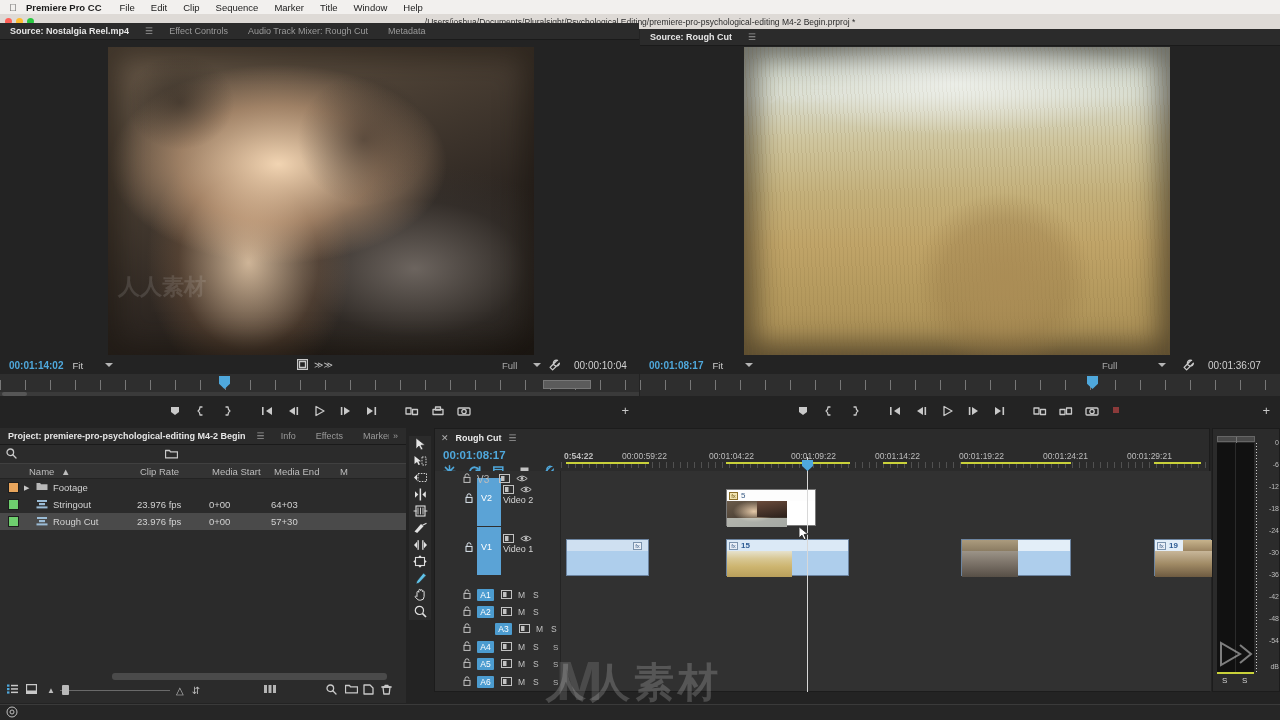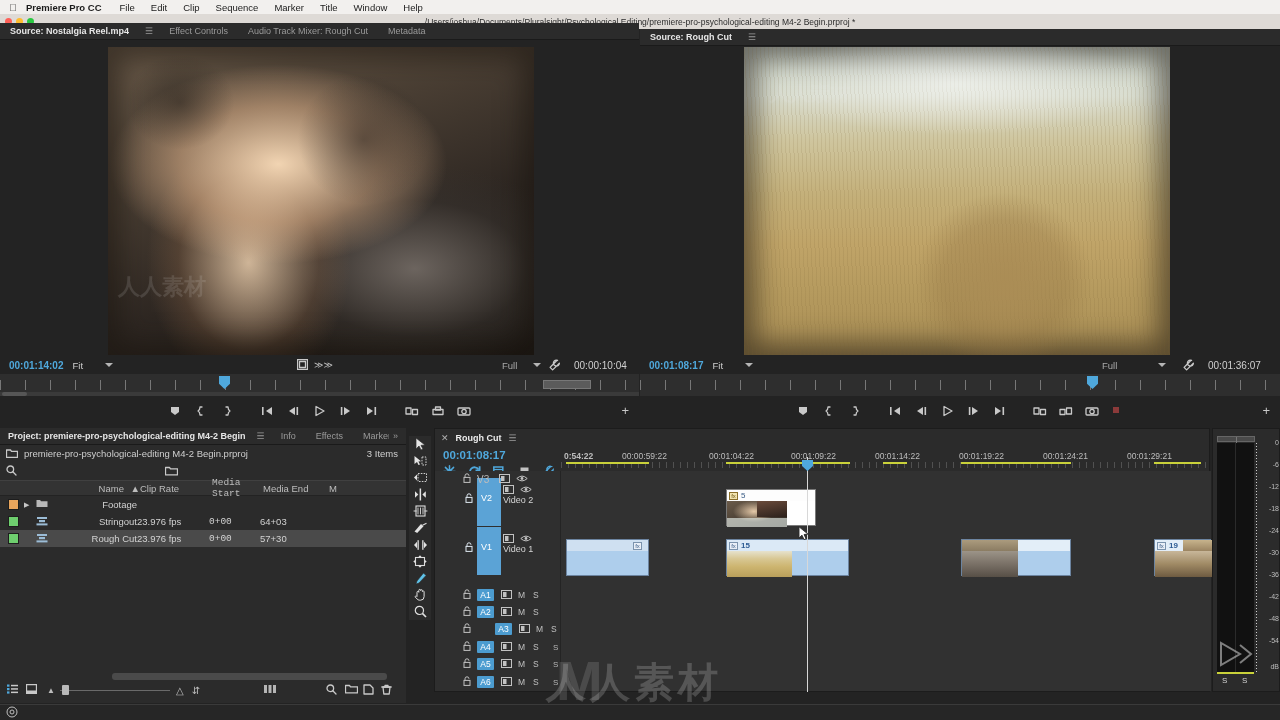--- a/index.html
+++ b/index.html
@@ -111,21 +111,21 @@
   .plus{ position:absolute; right:10px; color:#c9c9c9; font-size:13px; line-height:13px; }
 
   
   .projpanel{ position:absolute; background:#2b2b2b; }
   .projrow{ display:flex; align-items:center; height:17px; font-size:9.5px; }
   .tblhdr{ height:16px; background:#333; border-top:1px solid #404040; border-bottom:1px solid #232323;
            display:flex; align-items:center; font-size:9.5px; color:#bdbdbd; }
   .swatch{ width:11px; height:11px; margin:0 5px 0 8px; border:1px solid #1d1d1d; }
   .row-item{ height:17px; display:flex; align-items:center; font-size:9.5px; color:#d2d2d2; }
   .row-item.sel{ background:#4a4a4a; }
-  .colA{ width:140px;text-align:right; } .colB{ width:72px; } .colC{ width:51px;font-family:Liberation Mono, monospace; } .colD{ width:66px; }
+  .colA{ width:140px; } .colB{ width:72px; } .colC{ width:62px; } .colD{ width:66px; }
 
   
   .tools{ position:absolute; background:#2b2b2b; display:flex; flex-direction:column; align-items:center; }
   .tool{ width:18px; height:18px; display:flex; align-items:center; justify-content:center; }
   .tool svg{ display:block; }
 
   
   .tl{ position:absolute; background:#2b2b2b; border:1px solid #1c1c1c; }
   .tl-head{ height:17px; display:flex; align-items:center; font-size:9px; background:#2b2b2b; }
   .tl-tc{ position:absolute; left:8px; top:20px; color:#4fa8dc; font-weight:bold; font-size:11.5px; }
@@ -372,29 +372,20 @@
   <div class="panelbar" style="left:0;top:428px;width:406px;">
     <div class="tab active" style="padding:0 5px 0 8px;">Project: premiere-pro-psychological-editing M4-2 Begin</div>
     <div class="hamb">☰</div>
     <div class="tab">Info</div>
     <div class="tab">Effects</div>
     <div class="tab" style="overflow:hidden;width:36px;">Marker</div>
     <div class="hamb" style="position:absolute;right:2px;">»</div>
   </div>
 
   <div class="projpanel" style="left:0;top:445px;width:406px;height:258px;">
-    <div class="projrow" style="padding-left:6px;">
-      <span>
-        <svg width="12" height="10" viewBox="0 0 12 10">
-            <path d="M0.5 2 h4 l1 1.3 h6 v6 h-11 z" class="icn"></path>
-          </svg>
-      </span>
-      <span style="margin-left:6px;color:#cfcfcf;">premiere-pro-psychological-editing M4-2 Begin.prproj</span>
-      <span style="position:absolute;right:8px;color:#cfcfcf;">3 Items</span>
-    </div>
 
     <div style="position:relative;height:18px;">
       <span style="position:absolute;left:6px;top:3px;">
         <svg width="11" height="11" viewBox="0 0 11 11">
             <circle cx="4.3" cy="4.3" r="3.3" class="icn"></circle>
             <path d="M6.8 6.8 L10 10" class="icn"></path>
           </svg>
       </span>
       <span style="position:absolute;left:165px;top:4px;">
         <svg width="13" height="10" viewBox="0 0 13 10">

